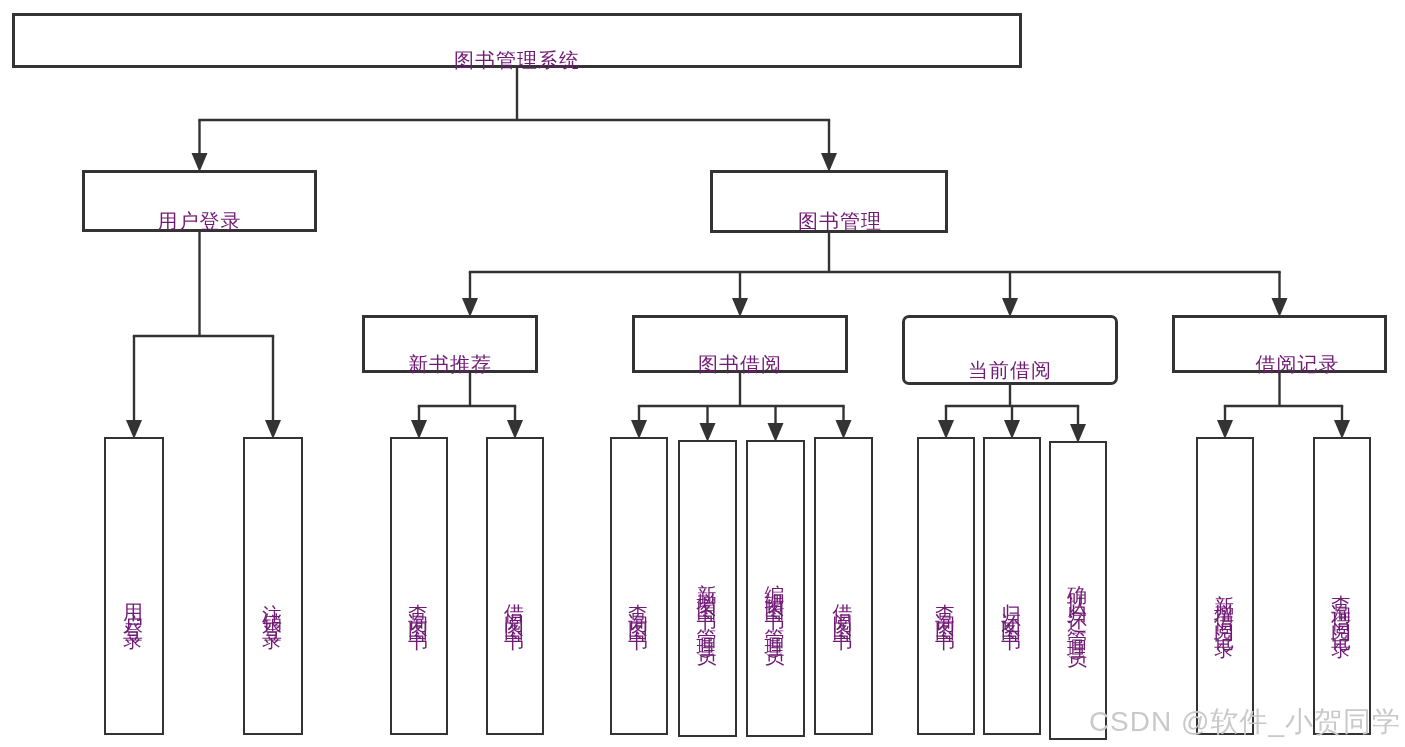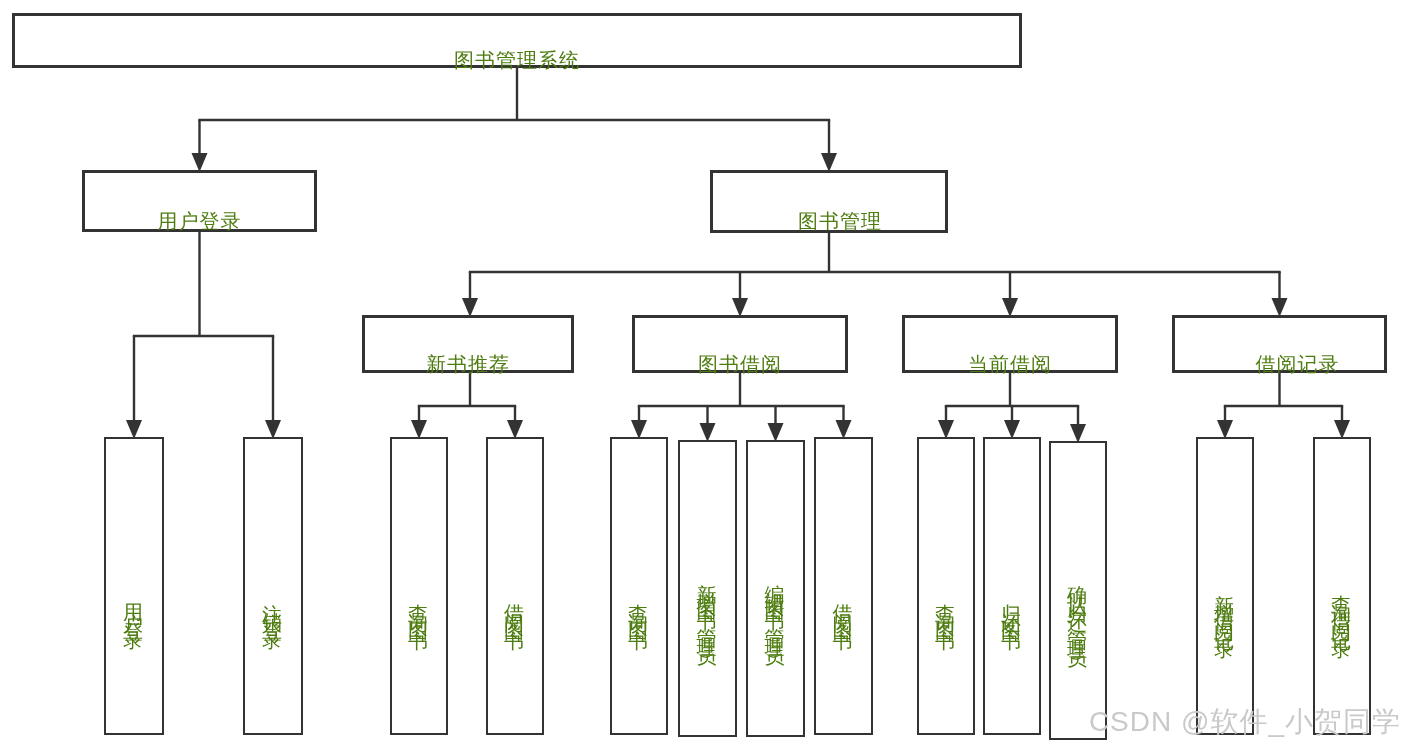--- a/index.html
+++ b/index.html
@@ -22,21 +22,21 @@
     box-sizing: border-box;
     background: #ffffff;
     border-style: solid;
     border-color: #333333;
     display: flex;
     align-items: center;
     justify-content: center;
     z-index: 2;
   }
   .node .label {
-    color: #4d7c0f;
+    color: #701a75;
     font-size: 20px;
     white-space: nowrap;
     text-align: center;
     margin-top: 40px;
   }
   .node.horiz .label {
     letter-spacing: 1px;
   }
   .node.vert .label {
     writing-mode: vertical-rl;
@@ -116,27 +116,27 @@
   <div class="watermark" style="color: rgb(201, 201, 201);">CSDN @软件_小贺同学</div>
 <div class="node horiz" style="left: 12px; top: 13px; width: 1010px; height: 55px; border-width: 3px;">
       <span class="label">图书管理系统</span>
     </div>
     <div class="node horiz" style="left: 82px; top: 170px; width: 235px; height: 62px; border-width: 3px;">
       <span class="label">用户登录</span>
     </div>
     <div class="node horiz" style="left: 710px; top: 170px; width: 238px; height: 63px; border-width: 3px; padding-left: 22px;">
       <span class="label">图书管理</span>
     </div>
-    <div class="node horiz" style="left: 362px; top: 315px; width: 212px; height: 58px; border-width: 3px;">
+    <div class="node horiz" style="left: 362px; top: 315px; width: 176px; height: 58px; border-width: 3px;">
       <span class="label">新书推荐</span>
     </div>
     <div class="node horiz" style="left: 632px; top: 315px; width: 216px; height: 58px; border-width: 3px;">
       <span class="label">图书借阅</span>
     </div>
-    <div class="node horiz" style="left: 902px; top: 315px; width: 216px; height: 58px; border-width: 3px;">
+    <div class="node horiz" style="left: 902px; top: 315px; width: 216px; height: 70px; border-width: 3px; border-radius: 7px;">
       <span class="label">当前借阅</span>
     </div>
     <div class="node horiz" style="left: 1172px; top: 315px; width: 215px; height: 58px; border-width: 3px; padding-left: 36px;">
       <span class="label">借阅记录</span>
     </div>
     <div class="node vert" style="left: 104px; top: 437px; width: 60px; height: 298px; border-width: 2.5px;">
       <span class="label">用户登录</span>
     </div>
     <div class="node vert" style="left: 243px; top: 437px; width: 60px; height: 298px; border-width: 2.5px;">
       <span class="label">注销登录</span>

